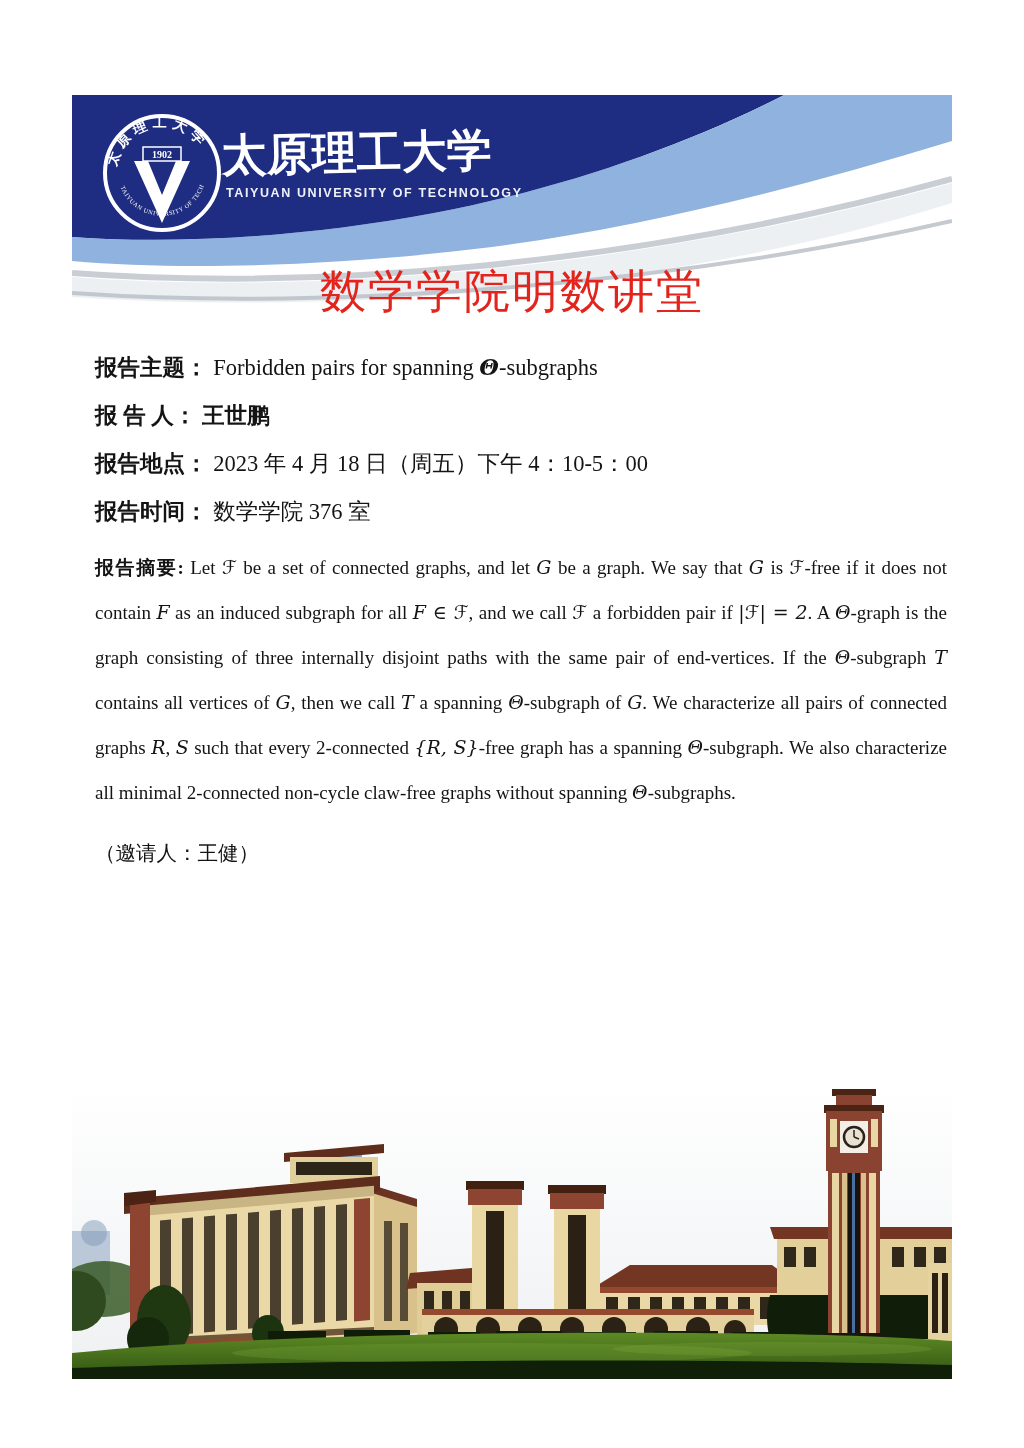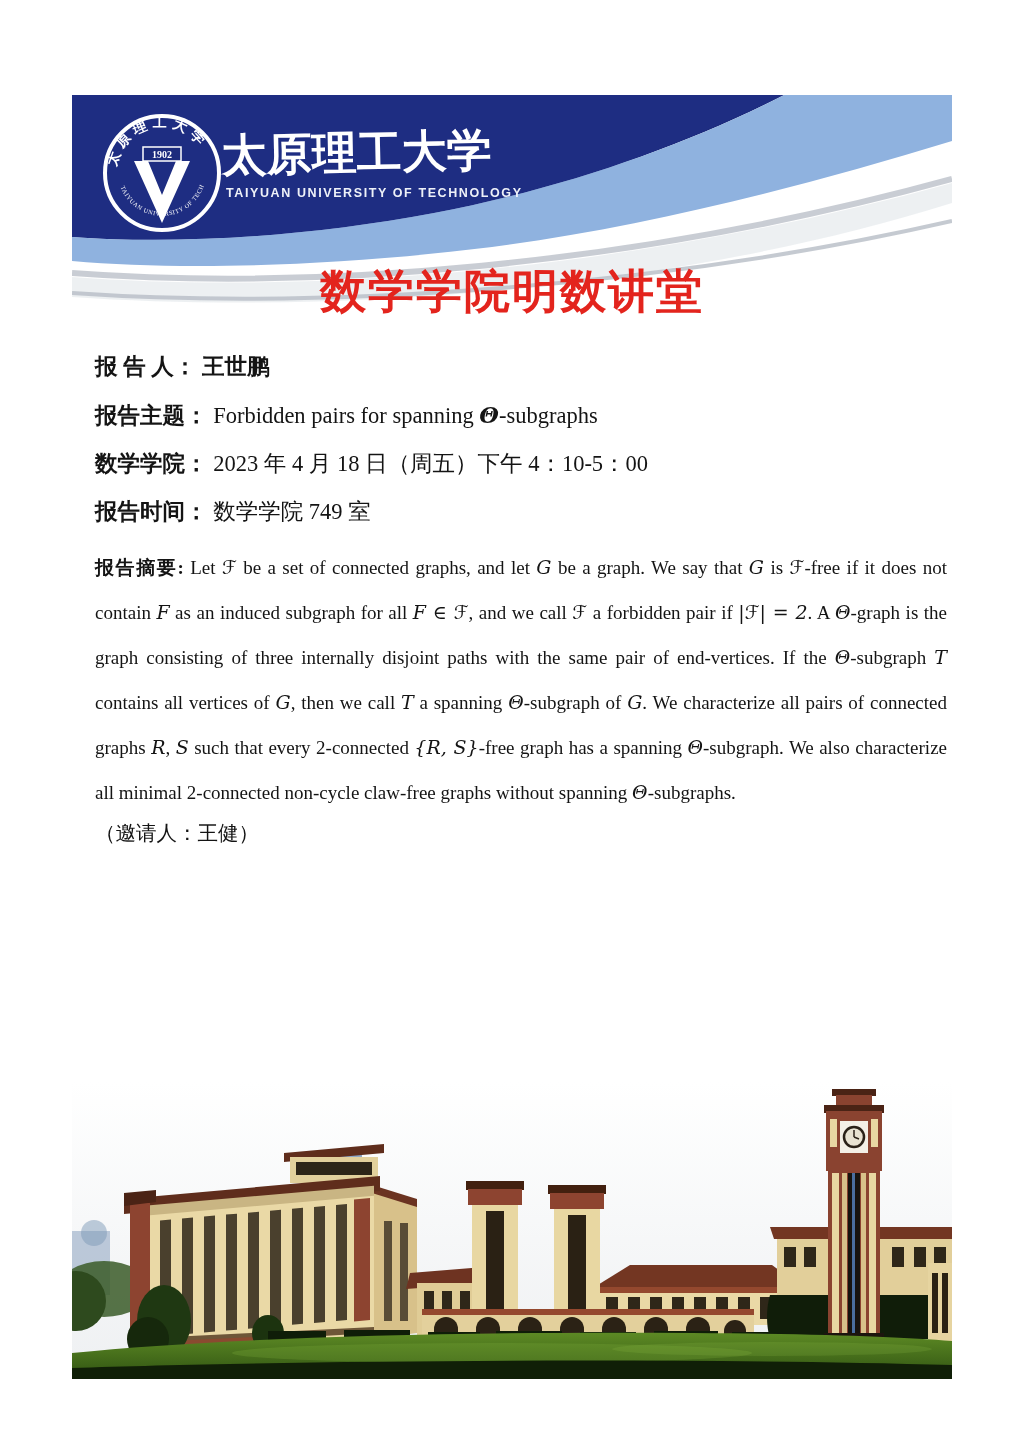--- a/index.html
+++ b/index.html
@@ -5,31 +5,31 @@
   html,body{margin:0;padding:0;background:#ffffff;}
   .page{
     position:relative;width:1024px;height:1448px;background:#ffffff;overflow:hidden;
     font-family:"Liberation Serif","DejaVu Serif",serif;color:#141414;
   }
   
   .banner{position:absolute;left:72px;top:95px;width:880px;height:225px;}
   .banner svg{position:absolute;left:0;top:0;}
   .lecture-title{
     position:absolute;left:0;right:0;bottom:0;text-align:center;
-    font-size:46px;font-weight:bold;letter-spacing:2px;line-height:56px;
+    font-size:46px;font-weight:normal;letter-spacing:2px;line-height:56px;
   }
   
   .content{position:absolute;left:95px;top:352px;width:852px;}
   .info-line{font-size:22.5px;line-height:30px;margin-bottom:18px;}
   .info-line .lbl{font-weight:bold;}
   .para{font-size:19px;line-height:45px;text-align:justify;margin:2px 0 0 0;}
   .para .lbl{font-weight:bold;}
   .m{font-style:italic;font-family:"DejaVu Serif","DejaVu Sans",serif;}
   .mb{font-style:italic;font-weight:bold;font-family:"DejaVu Serif","DejaVu Sans",serif;}
-  .inviter{font-size:20.5px;line-height:28px;margin-top:4px;}
+  .inviter{font-size:20.5px;line-height:28px;margin-top:24px;}
   
   .photo{position:absolute;left:72px;top:1081px;width:880px;height:298px;}
 </style>
 </head>
 <body>
 
 <div class="page">
 
   <div class="banner">
     <svg width="880" height="225" viewBox="0 0 880 225">
@@ -62,34 +62,34 @@
       </g>
 
       <text x="150" y="76" font-size="45" fill="#ffffff" font-weight="bold" font-family="'Liberation Serif','DejaVu Serif',serif" transform="rotate(-1.2 150 76)">太原理工大学</text>
       <text x="154" y="102" font-size="12.5" fill="#eef1f8" font-weight="bold" letter-spacing="1.6" font-family="'Liberation Sans','DejaVu Sans',sans-serif">TAIYUAN UNIVERSITY OF TECHNOLOGY</text>
     </svg>
     <div class="lecture-title" style="color:#e3241d">数学学院明数讲堂</div>
   </div>
 
   <div class="content">
     <div class="info-line">
+      <span class="lbl">报告主题：</span>
+      <span><span>Forbidden pairs for spanning </span><span class="mb">Θ</span><span>-subgraphs</span></span>
+    </div>
+    <div class="info-line">
       <span class="lbl">报 告 人：</span>
       <span class="lbl">王世鹏</span>
     </div>
     <div class="info-line">
-      <span class="lbl">报告主题：</span>
-      <span><span>Forbidden pairs for spanning </span><span class="mb">Θ</span><span>-subgraphs</span></span>
-    </div>
-    <div class="info-line">
-      <span class="lbl">数学学院：</span>
+      <span class="lbl">报告地点：</span>
       <span>2023 年 4 月 18 日（周五）下午 4：10-5：00</span>
     </div>
     <div class="info-line">
       <span class="lbl">报告时间：</span>
-      <span>数学学院 749 室</span>
+      <span>数学学院 376 室</span>
     </div>
 
     <p class="para">
       <span class="lbl">报告摘要:</span><span><span> Let </span><span class="m">ℱ</span><span> be a set of connected graphs, and let </span><span class="m">G</span><span> be a graph. We say that </span><span class="m">G</span><span> is </span><span class="m">ℱ</span><span>-free if it does not contain </span><span class="m">F</span><span> as an induced subgraph for all </span><span class="m">F ∈ ℱ</span><span>, and we call </span><span class="m">ℱ</span><span> a forbidden pair if </span><span class="m">|ℱ| = 2</span><span>. A </span><span class="m">Θ</span><span>-graph is the graph consisting of three internally disjoint paths with the same pair of end-vertices. If the </span><span class="m">Θ</span><span>-subgraph </span><span class="m">T</span><span> contains all vertices of </span><span class="m">G</span><span>, then we call </span><span class="m">T</span><span> a spanning </span><span class="m">Θ</span><span>-subgraph of </span><span class="m">G</span><span>. We characterize all pairs of connected graphs </span><span class="m">R</span><span>, </span><span class="m">S</span><span> such that every 2-connected </span><span class="m">{R, S}</span><span>-free graph has a spanning </span><span class="m">Θ</span><span>-subgraph. We also characterize all minimal 2-connected non-cycle claw-free graphs without spanning </span><span class="m">Θ</span><span>-subgraphs.</span></span>
     </p>
 
 
     <div class="inviter">（邀请人：王健）</div>
   </div>
 

